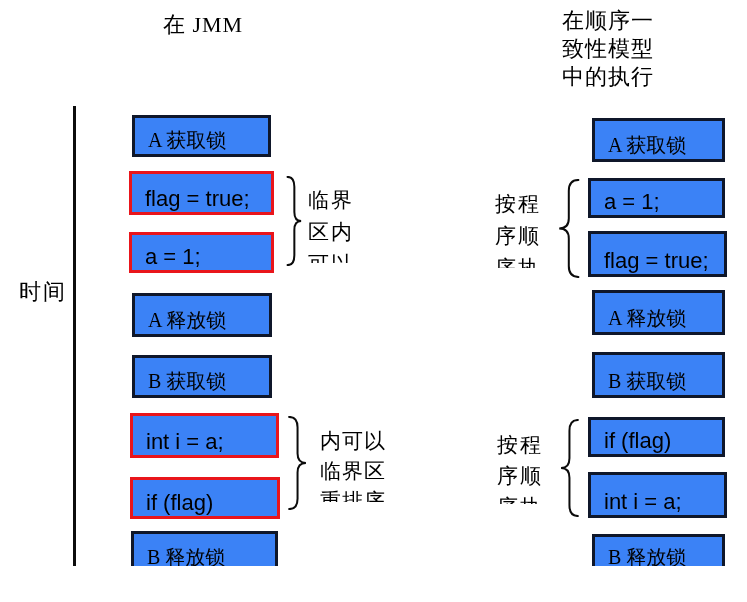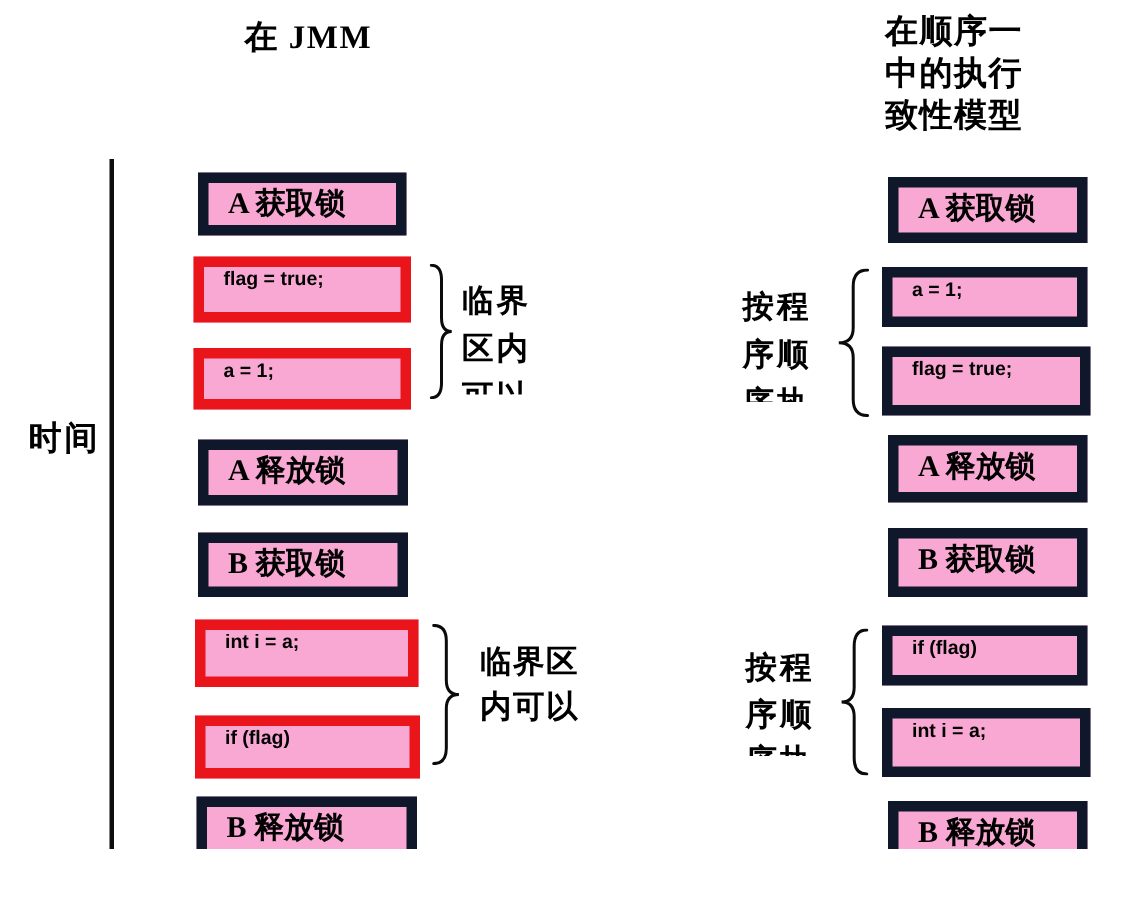--- a/index.html
+++ b/index.html
@@ -1,43 +1,43 @@
 <!DOCTYPE html>
 <html style="--red: #e9151b;"><head>
 <meta charset="utf-8">
 <style>
   html,body{margin:0;padding:0;background:#fff;}
   .canvas{position:relative;width:747px;height:566px;background:#ffffff;overflow:hidden;
-          color:#000;font-family:"Liberation Sans","DejaVu Sans",sans-serif;font-weight:bold;}
+          color:#000;font-family:"Liberation Sans","DejaVu Sans",sans-serif;}
   .serif{font-family:"Liberation Serif","DejaVu Serif",serif;}
   .title{position:absolute;font-size:22px;line-height:28px;letter-spacing:1px;white-space:nowrap;}
-  .box{position:absolute;box-sizing:border-box;background:#f9a8d4;border:7px solid #0f172a;
-       display:flex;align-items:flex-start;padding-left:13px;font-size:20px;white-space:nowrap;}
-  .box.code{font-size:13px;}
+  .box{position:absolute;box-sizing:border-box;background:#3b82f6;border:3px solid #0f172a;
+       display:flex;align-items:flex-end;padding-left:13px;font-size:20px;white-space:nowrap;}
+  .box.code{font-size:22px;}
   .box.hl{border-color:var(--red,#e9151b);}
   .ann{position:absolute;overflow:hidden;font-size:21px;line-height:32px;letter-spacing:2px;white-space:nowrap;text-align:center;}
   .ann.wide{line-height:30px;letter-spacing:1px;}
   .brace{position:absolute;}
   .axis-line{position:absolute;background:#0d0d0d;}
   .arrow-down{position:absolute;width:0;height:0;border-left:11px solid transparent;
               border-right:11px solid transparent;border-top:18px solid #0d0d0d;}
   .time-label{position:absolute;font-size:22px;letter-spacing:2px;text-align:center;}
 </style>
 </head>
 <body>
 
 <div class="canvas">
 
   <div class="title serif" style="left:163px;top:11px;">
     <div>在 JMM</div>
   </div>
-  <div class="title serif" style="left:590px;top:7px;">
+  <div class="title serif" style="left:562px;top:7px;">
     <div>在顺序一</div>
+    <div>致性模型</div>
     <div>中的执行</div>
-    <div>致性模型</div>
   </div>
 
   <div class="axis-line" style="left:73px;top:106px;width:3px;height:468px;"></div>
   <div class="arrow-down" style="left:63px;top:572px;"></div>
   <div class="time-label serif" style="left:19px;top:277px;">时间</div>
 
   <div class="box serif" style="left:132px;top:115px;width:139px;height:42px;">
     <span>A 获取锁</span>
     </div>
   <div class="box code hl" style="left:129px;top:171px;width:145px;height:44px;">
@@ -68,22 +68,23 @@
   <div class="ann serif" style="left:305px;top:184px;width:52px;height:79px;">
     <div>临界</div>
     <div>区内</div>
     <div>可以</div>
   </div>
 
   <svg class="brace" style="left:286px;top:416px;" width="21" height="94" viewBox="0 0 20 100" preserveAspectRatio="none">
     <path d="M3,1 Q11,1 11,12 L11,40 Q11,50 19,50 Q11,50 11,60 L11,88 Q11,99 3,99" fill="none" stroke="#0b0b0b" stroke-width="2" vector-effect="non-scaling-stroke" stroke-linecap="round"></path>
   </svg>
   <div class="ann wide serif" style="left:317px;top:426px;width:72px;height:76px;">
+    <div>内可以</div>
     <div>临界区</div>
-    <div>内可以</div>
+    <div>重排序</div>
   </div>
 
   <div class="box serif" style="left:592px;top:118px;width:133px;height:44px;">
     <span>A 获取锁</span>
     </div>
   <div class="box code" style="left:588px;top:178px;width:137px;height:40px;">
     <span>a = 1;</span>
     </div>
   <div class="box code" style="left:588px;top:231px;width:139px;height:46px;">
     <span>flag = true;</span>

